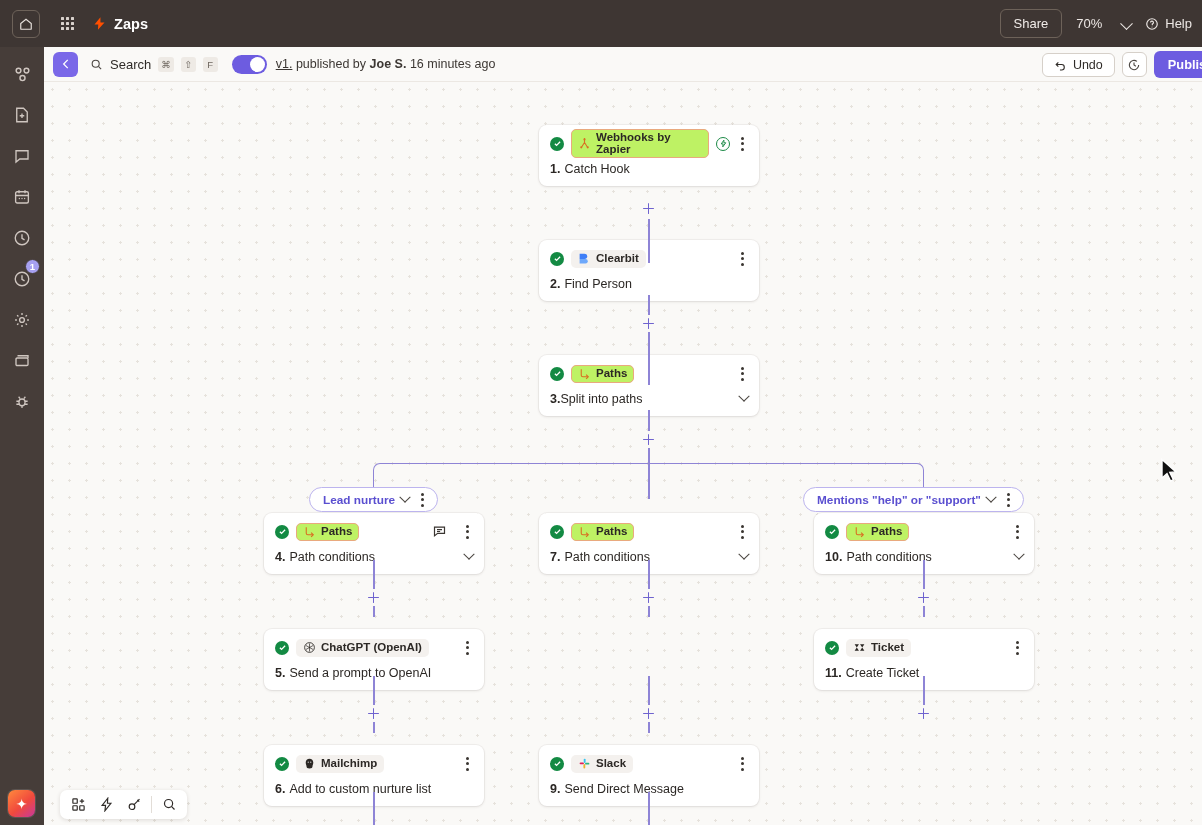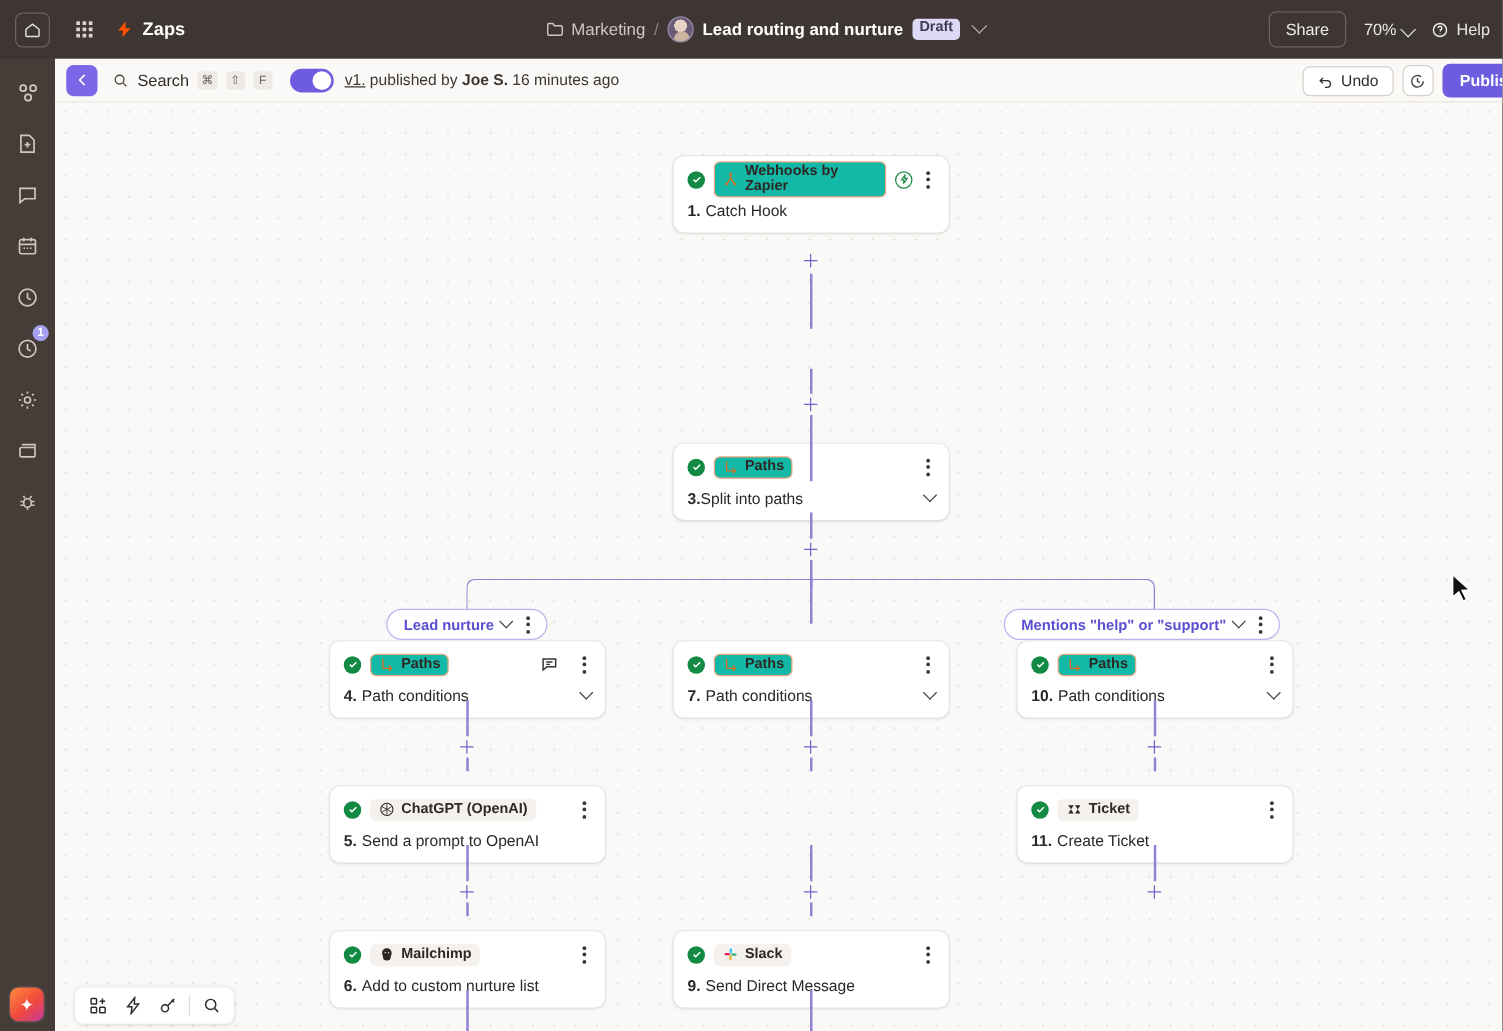--- a/index.html
+++ b/index.html
@@ -48,21 +48,21 @@
   }
   .topbar-right {
     position: absolute; right: 10px; top: 0; height: 47px;
     display: flex; align-items: center; gap: 14px;
   }
   .share-btn {
     border: 1px solid #6d6259; border-radius: 6px; padding: 6px 13px;
     font-size: 13px; color: #f0ebe8; cursor: pointer; background: transparent;
     font-family: inherit;
   }
-  .zoom-ctl { display: flex; align-items: flex-end; gap: 5px; font-size: 13px;
+  .zoom-ctl { display: flex; align-items: flex-end; gap: 20px; font-size: 13px;
     color: #ece7e4; cursor: pointer; }
   .help-ctl { display: flex; align-items: center; gap: 6px; font-size: 13px;
     color: #ece7e4; cursor: pointer; }
   .chev { width: 9px; height: 9px; border-right: 1.6px solid currentColor;
     border-bottom: 1.6px solid currentColor; transform: rotate(45deg) translate(-2px,-2px); }
 
   
   .rail {
     position: absolute; left: 0; top: 47px; width: 44px; height: 778px;
     background: #463d39; display: flex; flex-direction: column;
@@ -146,21 +146,21 @@
   .node-head { display: flex; align-items: center; gap: 7px; height: 19px; }
   .ok-dot {
     width: 14px; height: 14px; border-radius: 50%; background: #138a43;
     display: flex; align-items: center; justify-content: center; flex: 0 0 auto;
   }
   .app-chip {
     display: flex; align-items: center; gap: 5px; font-size: 11.5px;
     font-weight: bold; color: #2c2825; padding: 2px 7px 3px; border-radius: 5px;
     background: #f4f1ee;
   }
-  .app-chip.zapier { background: #14b8a6; border: 1px solid #e9a97e; padding: 1px 6px 2px; }
+  .app-chip.zapier { background: #bef264; border: 1px solid #e9a97e; padding: 1px 6px 2px; }
   .instant-icon {
     width: 14px; height: 14px; border-radius: 50%; border: 1.4px solid #1c8a46;
     display: flex; align-items: center; justify-content: center; flex: 0 0 auto;
   }
   .kebab { margin-left: auto; display: flex; flex-direction: column; gap: 2.5px;
     padding: 3px 4px; cursor: pointer; }
   .kebab i { width: 3px; height: 3px; border-radius: 50%; background: #3a3531; display:block;}
   .comment-icon { width: 15px; height: 15px; color: #3a3531; margin-left: auto; cursor: pointer;}
   .comment-icon + .kebab { margin-left: 8px; }
   .node-title { font-size: 12.5px; color: #2b2724; margin-top: 9px;
@@ -235,33 +235,20 @@
           <i></i>
       </div>
     </div>
     <div class="brand">
       <svg width="15" height="17" viewBox="0 0 24 24">
         <path d="M13.5 2L4 13.5h6L9.5 22 20 10.5h-6.5z" fill="#ff4f00"></path>
       </svg>
       <span class="brand-name">Zaps</span>
     </div>
 
-    <div class="breadcrumb">
-      <span class="bc-folder">
-        <svg width="14" height="13" viewBox="0 0 24 22" fill="none" stroke="#cfc7c1" stroke-width="2">
-          <path d="M2 5a2 2 0 0 1 2-2h5l2 3h9a2 2 0 0 1 2 2v9a2 2 0 0 1-2 2H4a2 2 0 0 1-2-2z"></path>
-        </svg>
-        <span>Marketing</span>
-      </span>
-      <span class="bc-sep">/</span>
-      <span class="avatar"></span>
-      <span class="zap-title">Lead routing and nurture</span>
-      <span class="draft-badge">Draft</span>
-      <span class="chev" style="color:#bdb4ad;margin-left:4px"></span>
-    </div>
 
     <div class="topbar-right">
       <button class="share-btn">Share</button>
       <span class="zoom-ctl">
         <span>70%</span>
         <span class="chev"></span>
       </span>
       <span class="help-ctl">
         <svg width="14" height="14" viewBox="0 0 24 24" fill="none" stroke="#ece7e4" stroke-width="2">
           <circle cx="12" cy="12" r="9"></circle>
@@ -436,20 +423,45 @@
               <i></i>
               <i></i>
             </span>
         </div>
         <div class="node-title">
           <b>1.</b>
           <span style="margin-left:4px">Catch Hook</span>
         </div>
       </div>
 
+      <div class="node" style="left:495px; top:193px; width:220px;">
+        <div class="node-head">
+          <span class="ok-dot">
+            <svg width="9" height="9" viewBox="0 0 24 24" fill="none" stroke="#fff" stroke-width="3.4">
+                <path d="M5 12.5l4.5 4.5L19 7.5"></path>
+              </svg>
+          </span>
+          <span class="app-chip">
+            <svg class="app-ico" viewBox="0 0 24 24">
+              <path d="M3 3h9a5 5 0 0 1 0 10H3z" fill="#3f7ef7"></path>
+                <path d="M3 13h11a4 4 0 0 1 0 8H3z" fill="#6ea8fb"></path>
+            </svg>
+            <span>Clearbit</span>
+          </span>
+          <span class="kebab">
+              <i></i>
+              <i></i>
+              <i></i>
+            </span>
+        </div>
+        <div class="node-title">
+          <b>2.</b>
+          <span style="margin-left:4px">Find Person</span>
+        </div>
+      </div>
 
       <div class="node" style="left:495px; top:308px; width:220px;">
         <div class="node-head">
           <span class="ok-dot">
             <svg width="9" height="9" viewBox="0 0 24 24" fill="none" stroke="#fff" stroke-width="3.4">
                 <path d="M5 12.5l4.5 4.5L19 7.5"></path>
               </svg>
           </span>
           <span class="app-chip zapier">
             <svg class="app-ico" viewBox="0 0 24 24">

